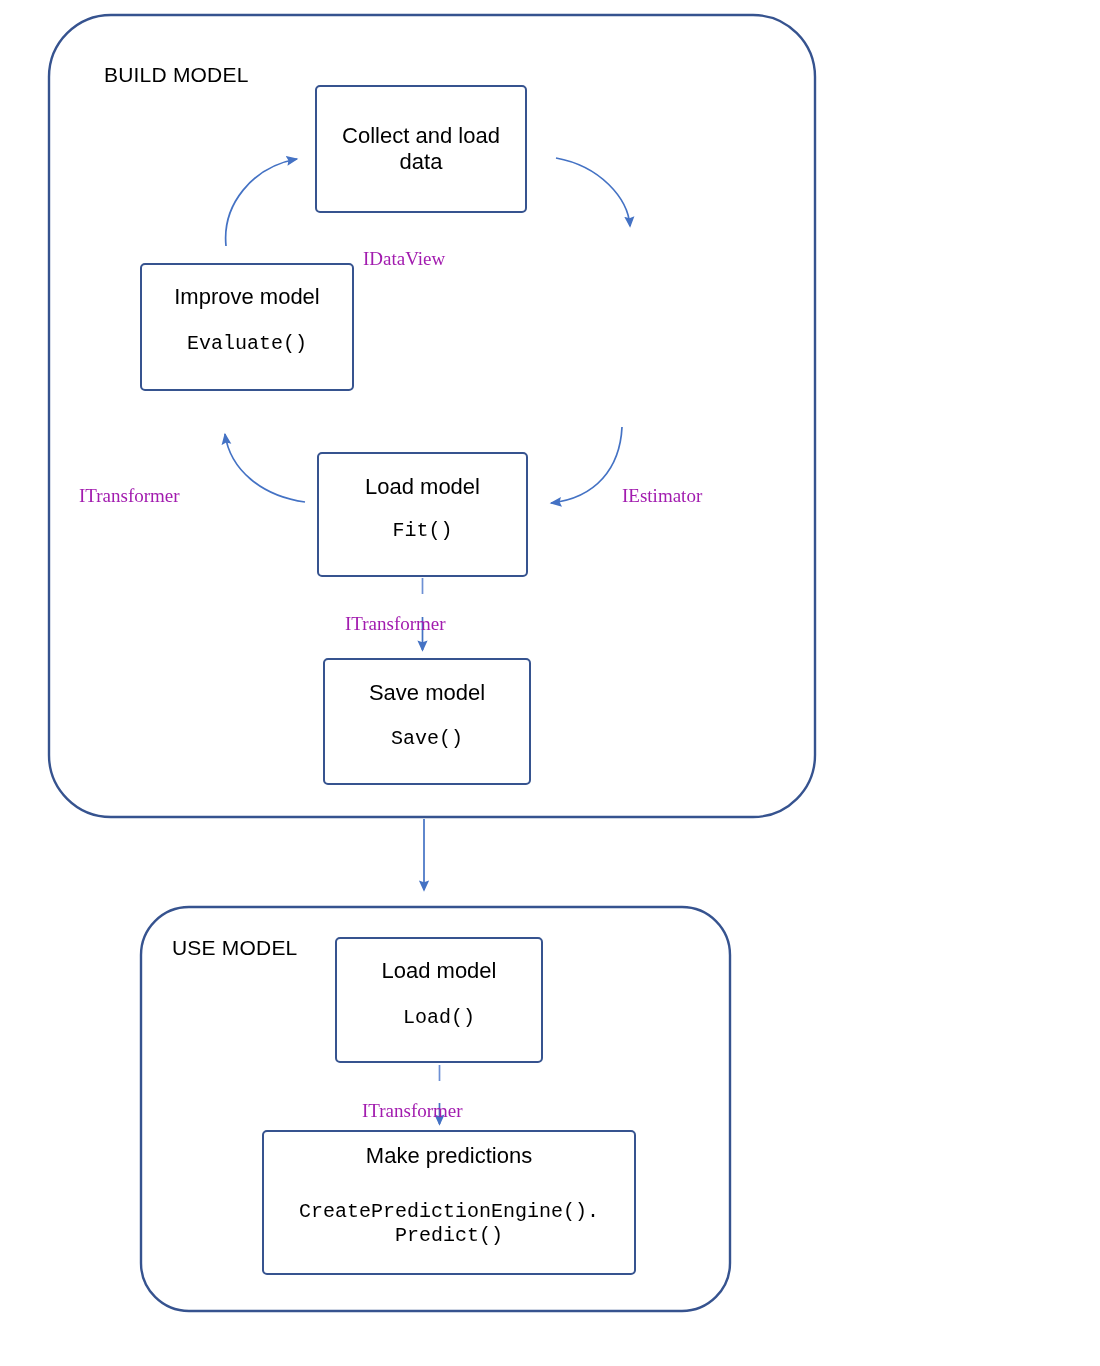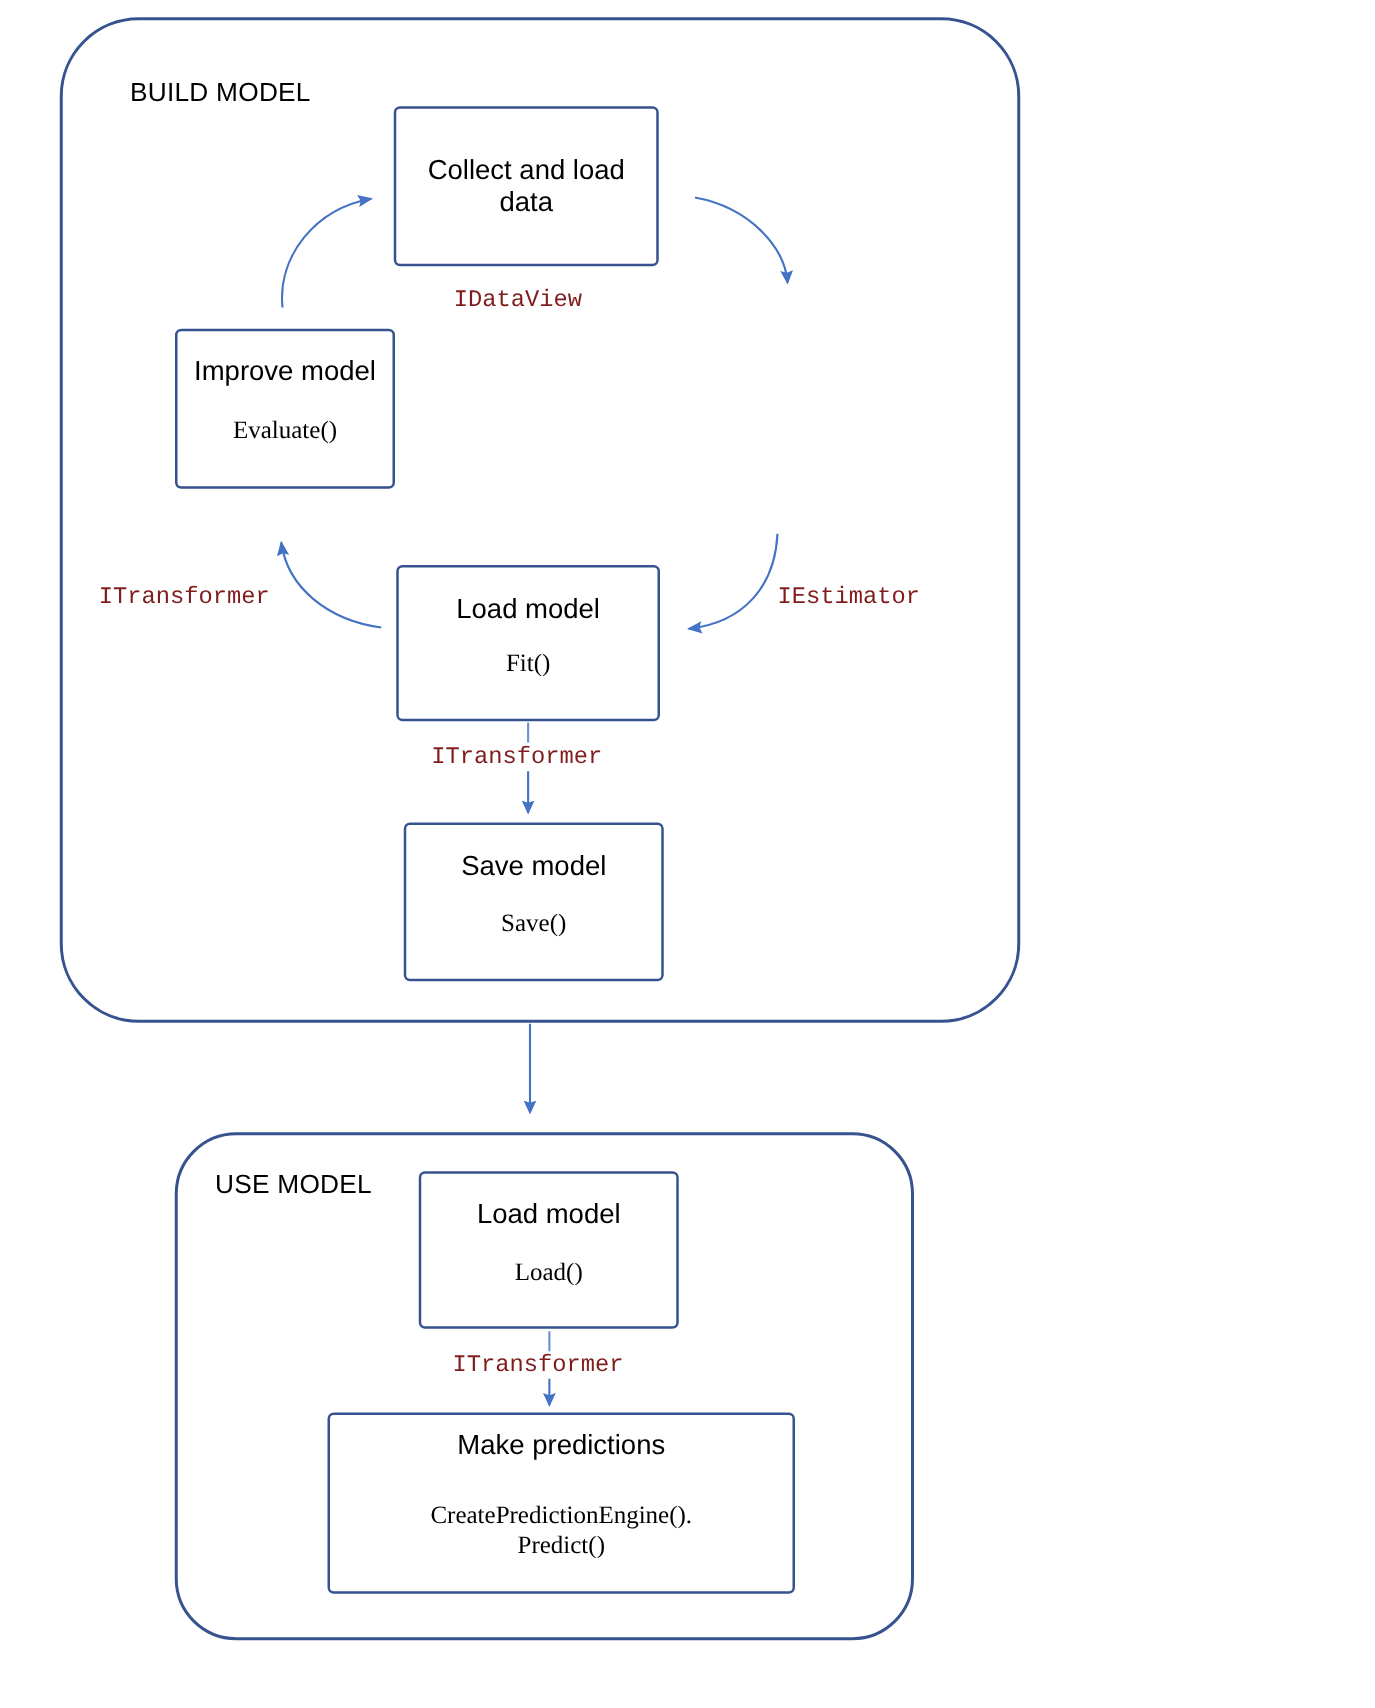--- a/index.html
+++ b/index.html
@@ -41,40 +41,41 @@
     text-align: center;
   }
   .node .title {
     font-family: "Liberation Sans", sans-serif;
     font-size: 22px;
     line-height: 1.18;
     color: #000000;
     white-space: pre-line;
   }
   .node .api {
-    font-family: Liberation Serif, serif;
+    font-family: Liberation Mono, monospace;
     font-size: 20px;
     line-height: 1.2;
     color: #000000;
     white-space: pre-line;
   }
   .group-label {
     position: absolute;
     font-family: "Liberation Sans", sans-serif;
     font-size: 21px;
     color: #000000;
     letter-spacing: 0.2px;
     white-space: nowrap;
   }
   .edge-label {
     position: absolute;
-    font-family: Liberation Mono, monospace;
+    font-family: Liberation Serif, serif;
     font-size: 19px;
-    color: #7f1d1d;
+    color: #a21caf;
     white-space: nowrap;
+    margin-top: 19px;
   }
 </style>
 </head>
 <body>
 
 <div id="canvas">
 
   <svg class="svg-layer" viewBox="0 0 1100 1366">
     <defs>
       <marker id="ah" markerWidth="10" markerHeight="10" refX="6.2" refY="3.4" orient="auto" markerUnits="strokeWidth">
@@ -108,21 +109,21 @@
 
   <div class="group-label" style="left:104px; top:63px;">BUILD MODEL</div>
 
   <div class="group-label" style="left:172px; top:936px;">USE MODEL</div>
 
   <div class="node" style="left:315px; top:85px; width:212px; height:128px;">
     <div class="title">Collect and load
 data</div>
   </div>
 
-  <div class="node" style="left:140px; top:263px; width:176px; height:128px;">
+  <div class="node" style="left:140px; top:263px; width:214px; height:128px;">
     <div class="title" style="margin-top:-14px;">Improve model</div>
     <div class="api" style="margin-top:22px;">Evaluate()</div>
   </div>
 
 
   <div class="node" style="left:317px; top:452px; width:211px; height:125px;">
     <div class="title" style="margin-top:-12px;">Load model</div>
     <div class="api" style="margin-top:20px;">Fit()</div>
   </div>
 

